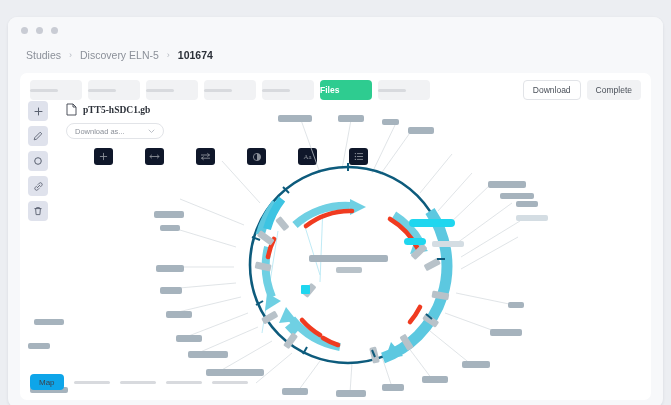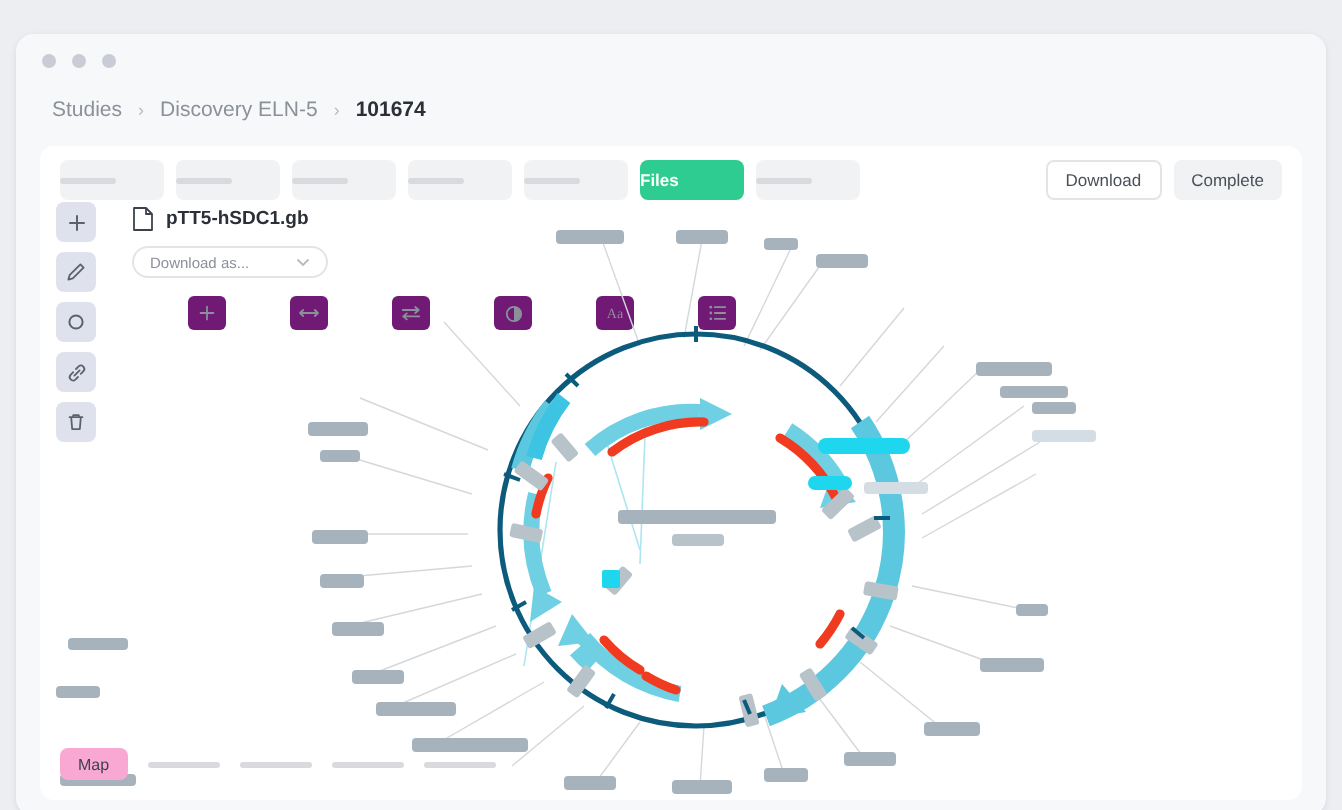--- a/index.html
+++ b/index.html
@@ -87,38 +87,38 @@
     background: #dfe2ec;
     border-radius: 4px;
     display: flex; align-items: center; justify-content: center;
     color: #5a6170;
   }
   
   .file-row {
     position: absolute; left: 46px; top: 30px;
     display: flex; align-items: center; gap: 6px;
   }
-  .file-name { font-size: 9.5px; font-weight: bold; color: #2b3038; }
+  .file-name { font-size: 9.5px; font-weight: bold; color: #2b3038; font-family: Liberation Serif, serif; }
   .dl-select {
     position: absolute; left: 46px; top: 50px;
     width: 98px; height: 16px;
     border: 1px solid #e2e4e8;
     border-radius: 8px;
     display: flex; align-items: center;
     padding: 0 8px;
     font-size: 7.5px; color: #8b9099; justify-content: center;
   }
   .dl-select .chev { margin-left: auto; color: #b5bac2; font-size: 7px; }
   .edit-toolbar {
     position: absolute; left: 46px; top: 75px;
     display: flex; gap: 4px;
   }
   .edit-btn {
     width: 19px; height: 17px;
-    background: #701a75;
+    background: #0f172a;
     border-radius: 3px;
     display: flex; align-items: center; justify-content: center;
     color: #8b9099;
     margin-left: 28px;
   }
   
   .ts-row {
     position: absolute; right: 9px; top: 30px;
     display: flex; align-items: center; gap: 7px;
   }
@@ -126,21 +126,21 @@
   .menu-btn {
     width: 19px; height: 17px; background: #f4f5f6; border-radius: 3px;
     display: flex; align-items: center; justify-content: center; color: #5a6170;
   }
   
   .bottom-tabs {
     position: absolute; left: 10px; bottom: 10px;
     display: flex; align-items: center; gap: 10px;
   }
   .map-tab {
-    background: #f9a8d4; border-radius: 4px;
+    background: #0ea5e9; border-radius: 4px;
     height: 16px; padding: 0 9px;
     display: flex; align-items: center;
     font-size: 8px; color: #3c424c;
   }
   .ghost-tab { width: 36px; height: 3px; border-radius: 2px; background: #d8dade; }
   
   .map-area { position: absolute; left: 0; top: 34px; width: 100%; height: 293px; }
   svg { display: block; }
 </style>
 </head>

